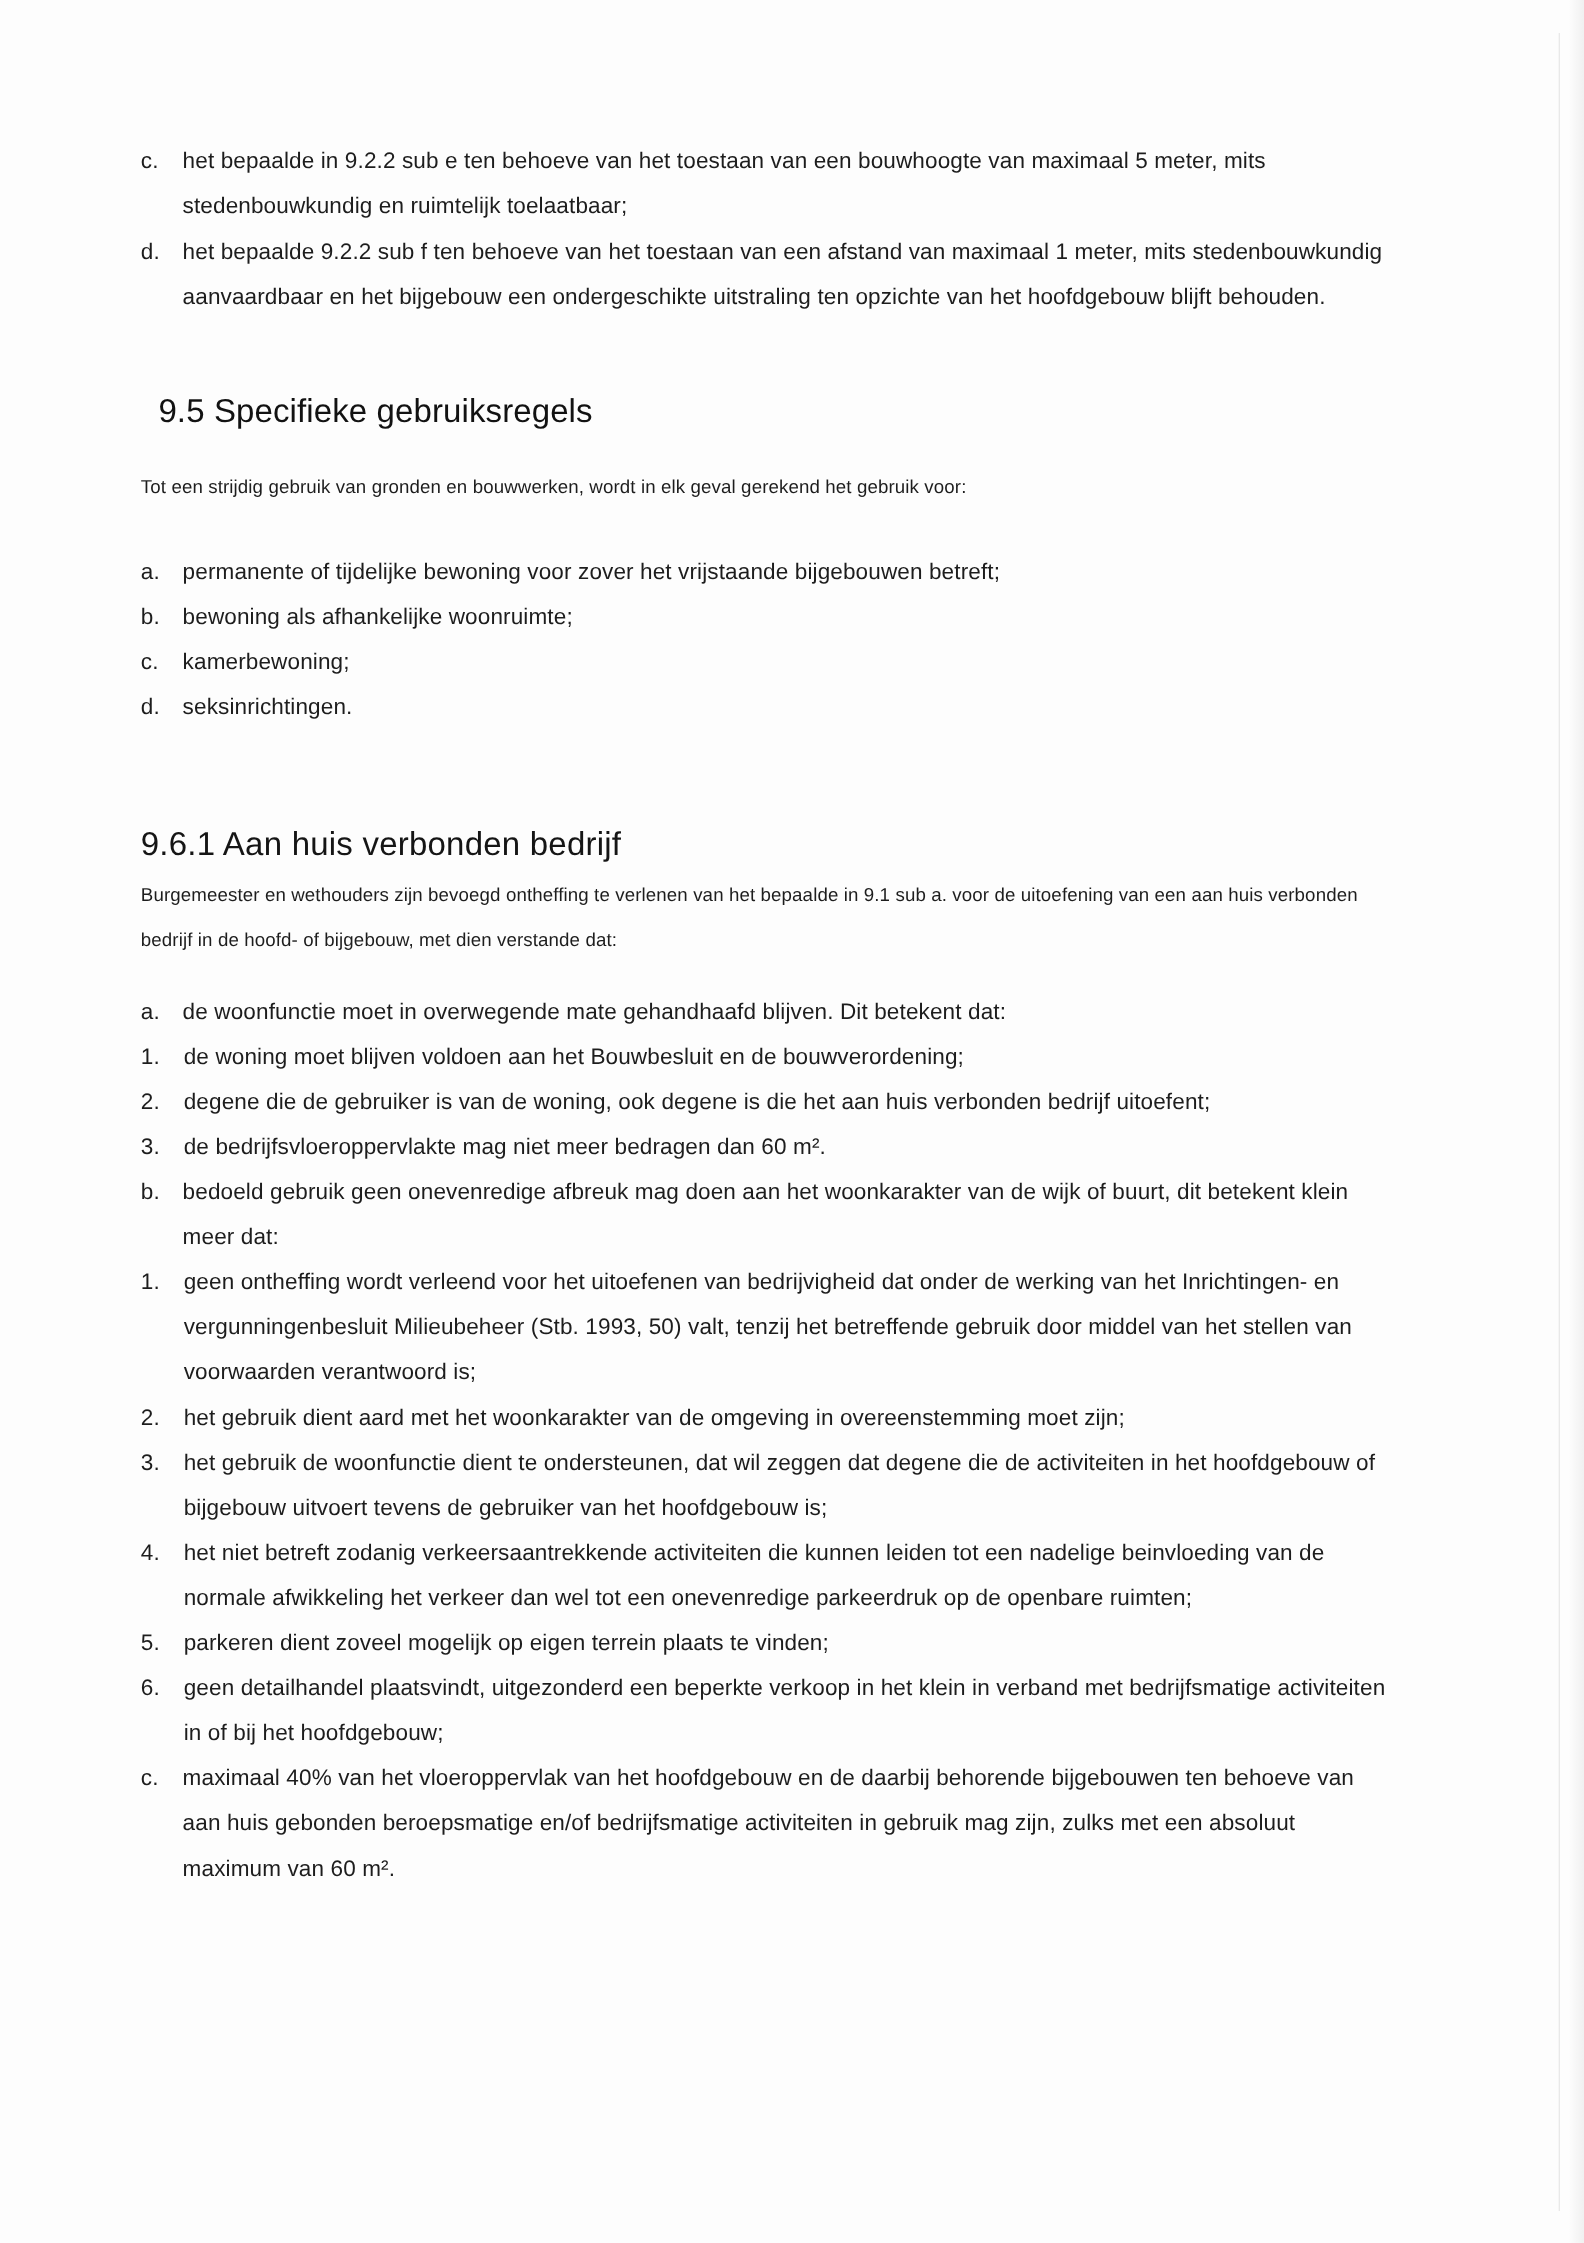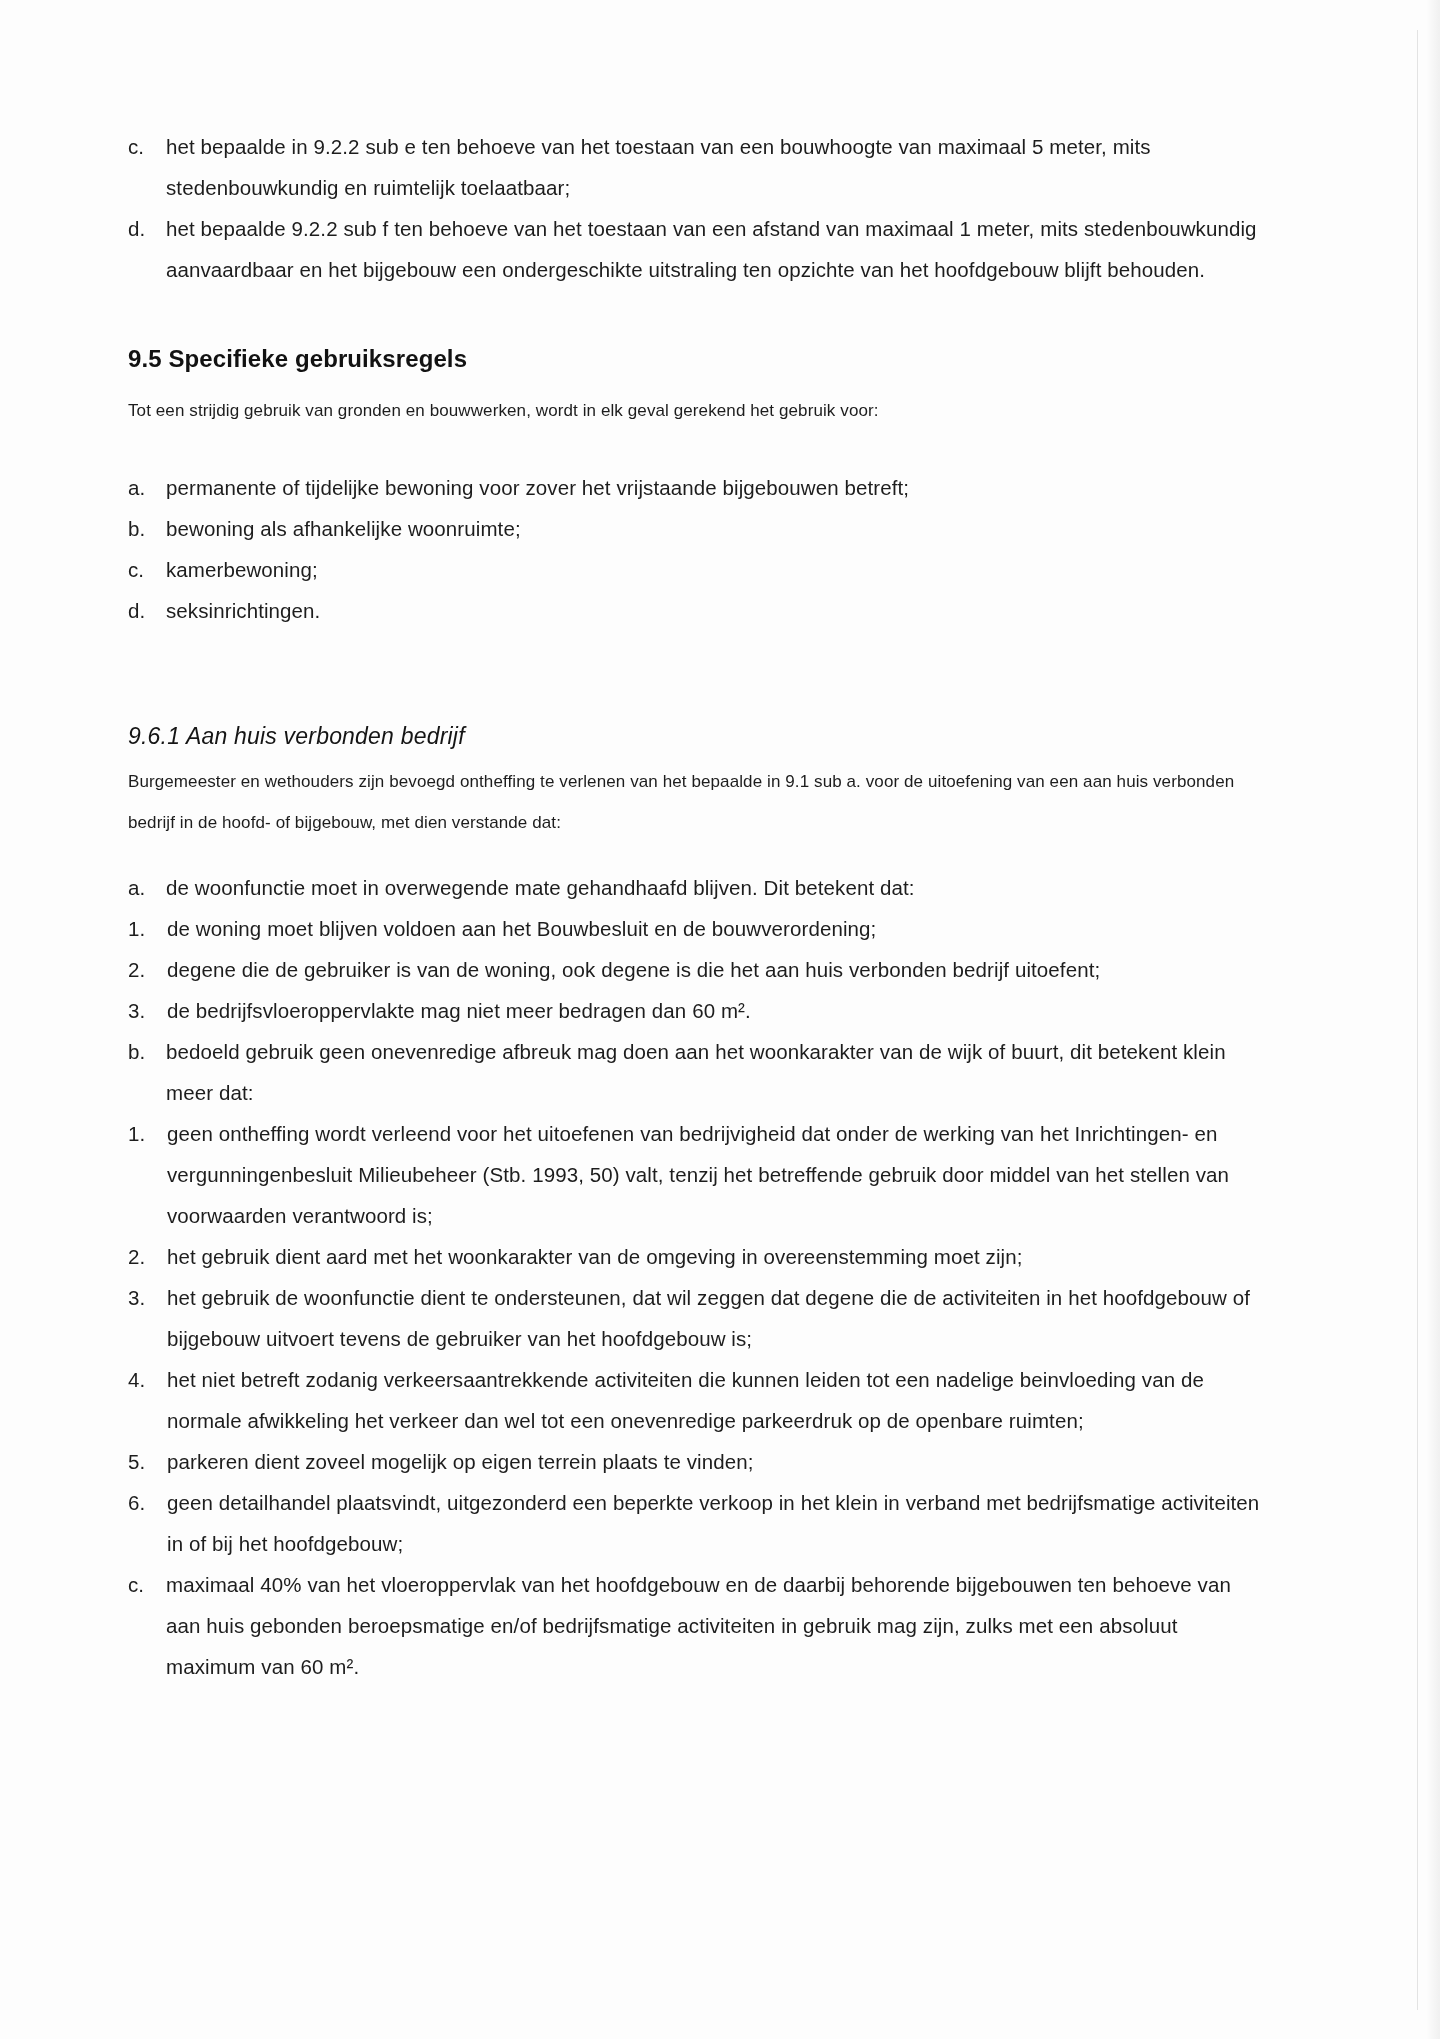--- a/index.html
+++ b/index.html
@@ -48,30 +48,29 @@
   }
   
   .para {
     font-size: 17px;
     line-height: 41px;
     letter-spacing: 0.1px;
     margin: 0;
     color: #1d1d1d;
   }
   .h2 {
-    font-size: 24px;
-    font-weight: bold;
+    font-size: 30px;
+    font-weight: normal;
     line-height: 34px;
     letter-spacing: 0.1px;
-    margin: 0;
+    margin: 16px;
     color: #121212;
   }
   .h3-italic {
-    font-size: 23px;
-    font-style: italic;
+    font-size: 30px;
     font-weight: normal;
     line-height: 34px;
     letter-spacing: 0.2px;
     margin: 0;
     color: #151515;
   }
   .spacer-xl { height: 52px; }
   .spacer-lg { height: 36px; }
   .spacer-md { height: 24px; }
   .spacer-sm { height: 14px; }

